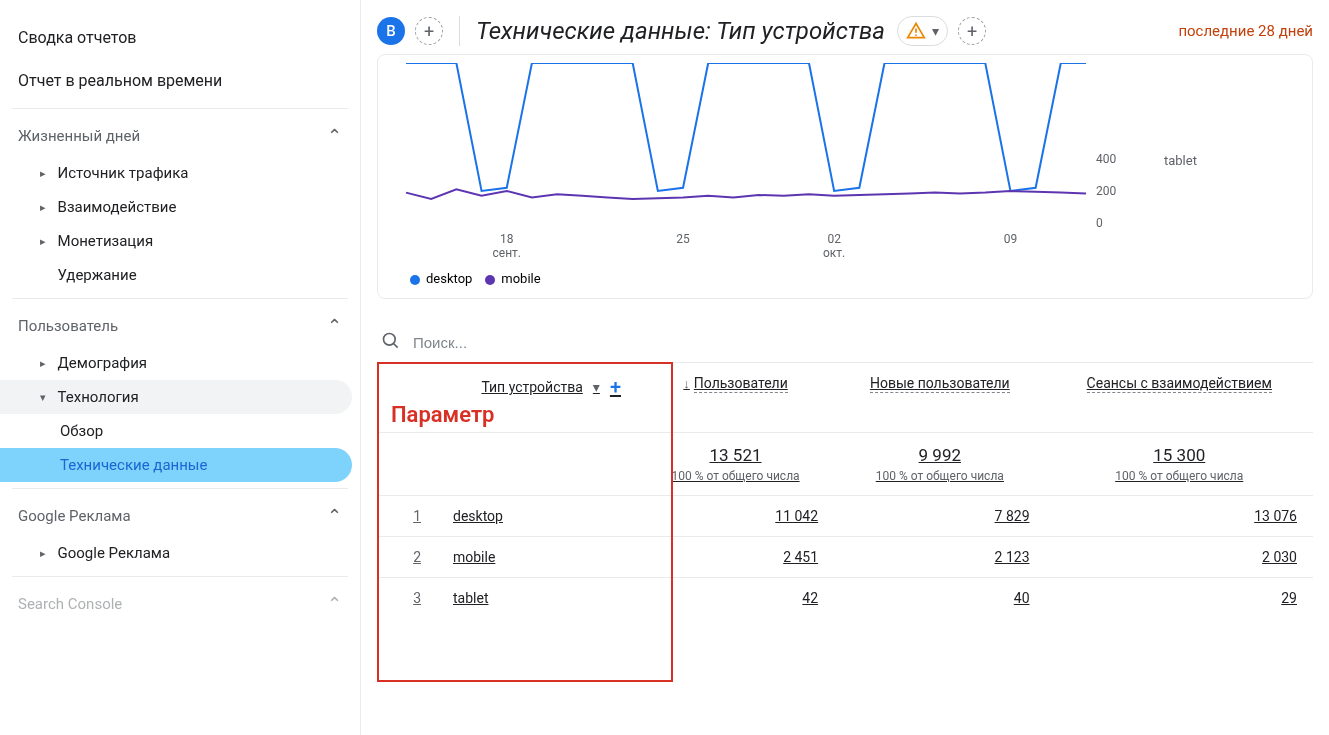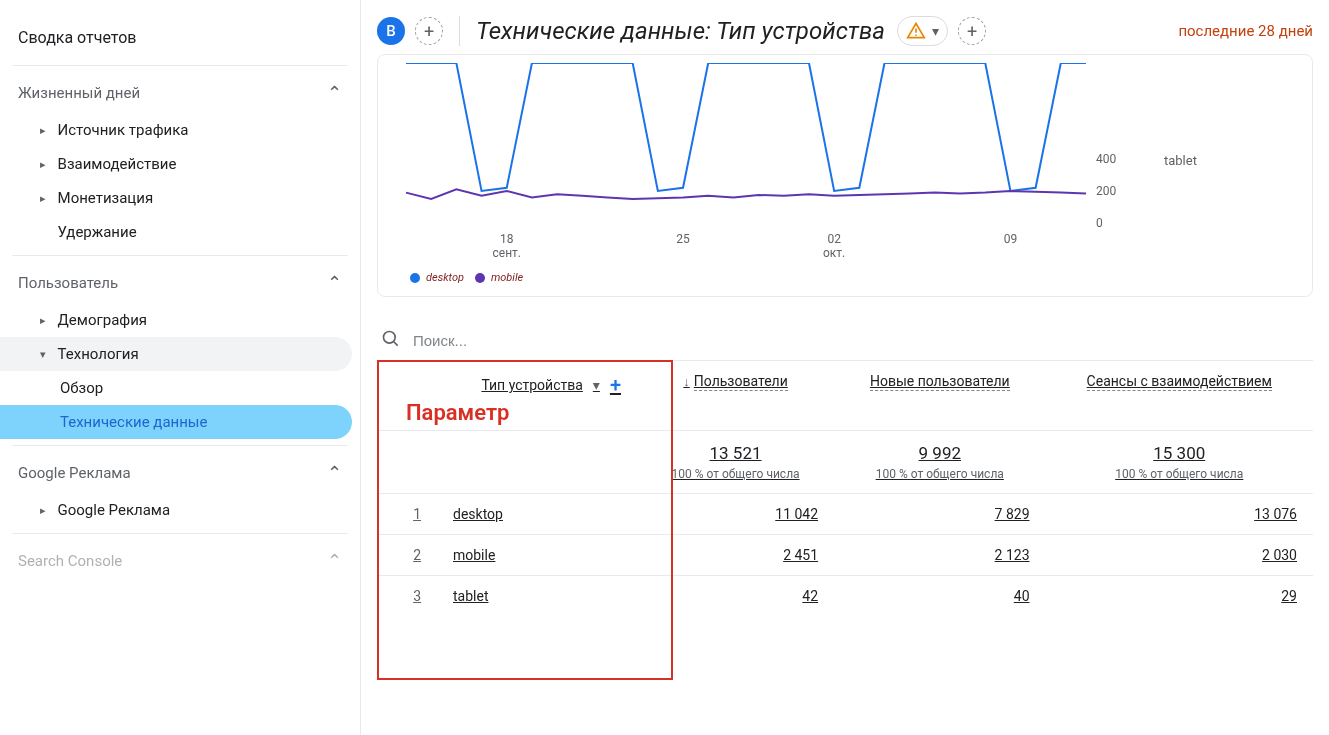--- a/index.html
+++ b/index.html
@@ -29,21 +29,21 @@
 .warning-badge { display: inline-flex; align-items: center; margin-left: 12px; border: 1px solid #dadce0; border-radius: 18px; padding: 4px 8px; cursor: pointer; }
 .warning-triangle { width: 20px; height: 20px; display: inline-flex; align-items: center; justify-content: center; }
 .date-range { margin-left: auto; color: #c2410c; font-size: 15px; }
 
 
 .content { flex: 1; overflow-y: auto; padding: 0 16px 16px; }
 .chart-card { border: 1px solid #e8eaed; border-radius: 8px; padding: 8px 8px 12px; margin-bottom: 24px; position: relative; }
 .chart-zone { display: flex; }
 .chart-svg { flex: 1; }
 .chart-legend-right { width: 140px; padding-top: 90px; text-align: left; color: #5f6368; font-size: 13px; }
-.chart-legend-bottom { padding: 8px 0 0 24px; font-size: 11px; color: #7f1d1d; font-style: italic; }
+.chart-legend-bottom { padding: 8px 0 0 24px; font-size: 13px; color: #000000; }
 .leg-dot { width: 10px; height: 10px; border-radius: 50%; display: inline-block; margin-right: 6px; vertical-align: middle; }
 
 
 .search-row { display: flex; align-items: center; padding: 8px 4px; }
 .search-icon { color: #5f6368; margin-right: 12px; }
 .search-input { border: none; outline: none; font-size: 15px; color: #5f6368; flex: 1; }
 .search-input::placeholder { color: #80868b; }
 
 
 .table-wrap { position: relative; }
@@ -62,20 +62,23 @@
 .total-sub { font-size: 12px; color: #5f6368; margin-top: 4px; }
 .total-main { font-size: 17px; }
 </style>
 </head>
 <body>
 
 <div class="layout">
   <div class="sidebar">
     <div class="nav-item top">
         <span>Сводка отчетов</span>
+      </div>
+    <div class="nav-item top">
+        <span>Отчет в реальном времени</span>
       </div>
     <div class="sep"></div>
 
     <div class="nav-section-header">
       <span>Жизненный дней</span>
       <span class="expand-icon">⌃</span>
     </div>
     <div class="nav-item nav-sub">
         <span class="chev">▸</span>
         <span>Источник трафика</span>
@@ -182,21 +185,21 @@
           <svg width="20" height="20" viewBox="0 0 24 24" fill="none" stroke="#5f6368" stroke-width="2">
               <circle cx="10" cy="10" r="7"></circle>
               <line x1="20" y1="20" x2="15" y2="15"></line>
             </svg>
         </span>
         <input class="search-input" placeholder="Поиск..." style="">
       </div>
 
       <div class="table-wrap">
         <div class="annotation" style="top:0;left:0;width:296px;height:320px"></div>
-        <div class="annotation-label" style="top:40px;left:29px">Параметр</div>
+        <div class="annotation-label" style="top:40px;left:14px">Параметр</div>
         <table class="table">
           <thead>
             <tr>
               <th class="col-index head-tall"></th>
               <th class="col-name head-tall">
                 <div class="dim-head">
                   <span>Тип устройства</span>
                   <span style="color:#5f6368">▾</span>
                   <span class="dim-plus">+</span>
                 </div>

